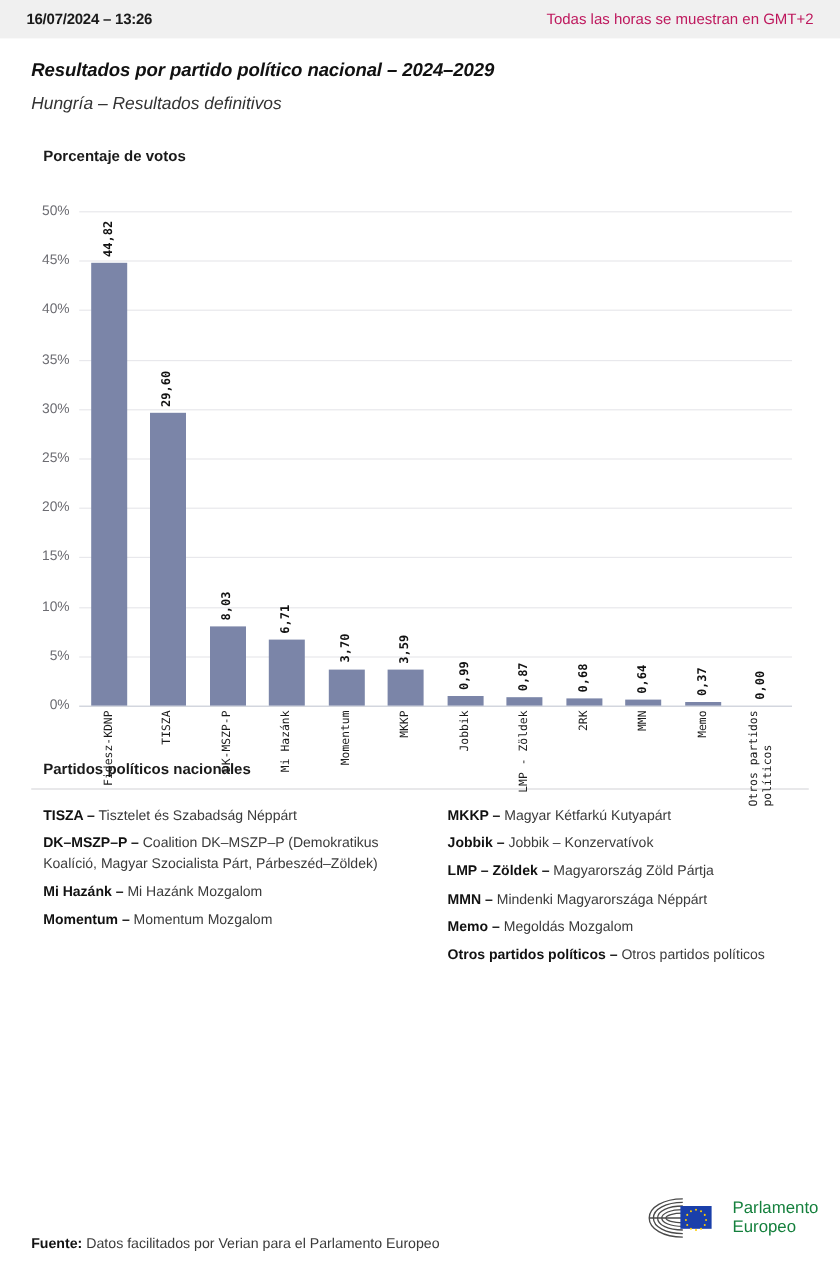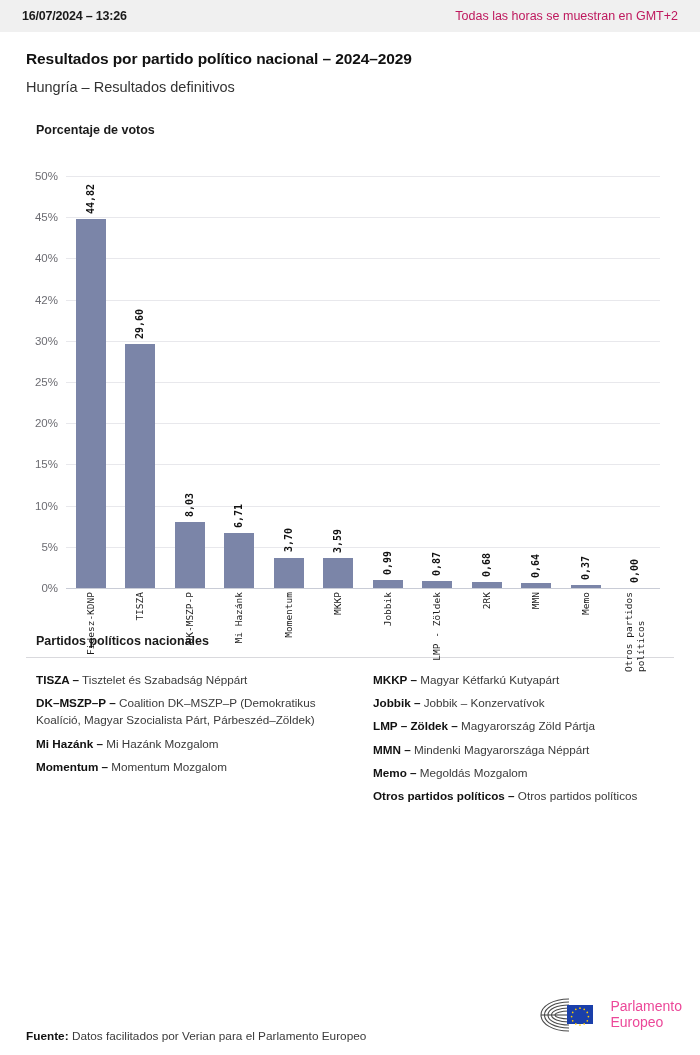--- a/index.html
+++ b/index.html
@@ -33,20 +33,21 @@
     letter-spacing: -0.2px;
   }
   .metabar-tz {
     font-size: 12.5px;
     color: #be185d;
   }
 
   
   .titles {
     padding: 18px 10px 0 26px;
+    font-style: italic;
   }
   .page-title {
     font-size: 15.5px;
     font-weight: bold;
     color: #111111;
     letter-spacing: -0.1px;
     margin: 0;
   }
   .page-subtitle {
     font-size: 14.5px;
@@ -223,21 +224,21 @@
   }
   .ep-logo {
     display: flex;
     align-items: center;
     gap: 9px;
     padding-bottom: 22px;
   }
   .ep-logo-text {
     font-size: 14px;
     line-height: 1.12;
-    color: #ec4899;
+    color: #15803d;
     font-weight: normal;
     white-space: pre-line;
   }
 </style>
 </head>
 <body>
 
 <div class="metabar">
   <div class="metabar-date">16/07/2024 – 13:26</div>
   <div class="metabar-tz">Todas las horas se muestran en GMT+2</div>
@@ -268,21 +269,21 @@
           <div class="grid-line" style="top: 247.2px;">
             <div class="ytick">20%</div>
           </div>
           <div class="grid-line" style="top: 206px;">
             <div class="ytick">25%</div>
           </div>
           <div class="grid-line" style="top: 164.8px;">
             <div class="ytick">30%</div>
           </div>
           <div class="grid-line" style="top: 123.6px;">
-            <div class="ytick">42%</div>
+            <div class="ytick">35%</div>
           </div>
           <div class="grid-line" style="top: 82.4px;">
             <div class="ytick">40%</div>
           </div>
           <div class="grid-line" style="top: 41.2px;">
             <div class="ytick">45%</div>
           </div>
           <div class="grid-line" style="top: 0px;">
             <div class="ytick">50%</div>
           </div>

